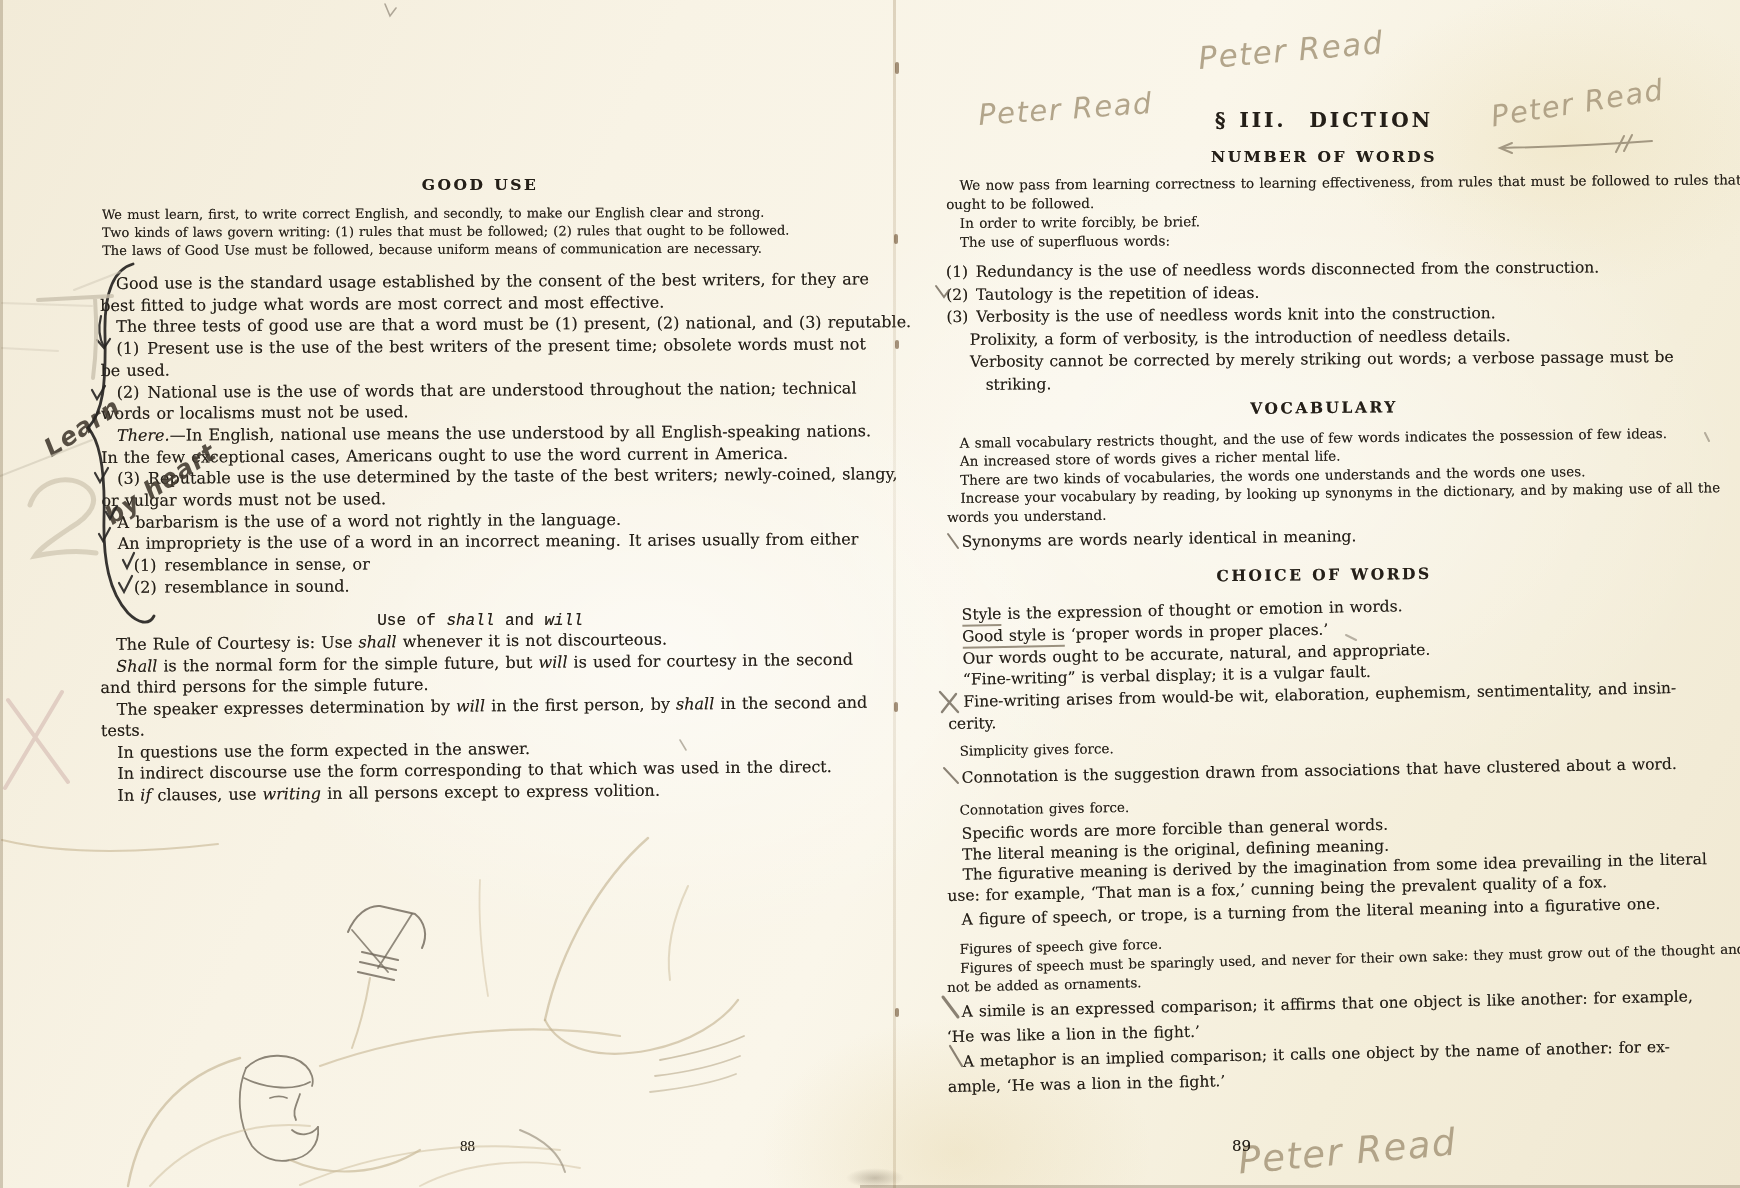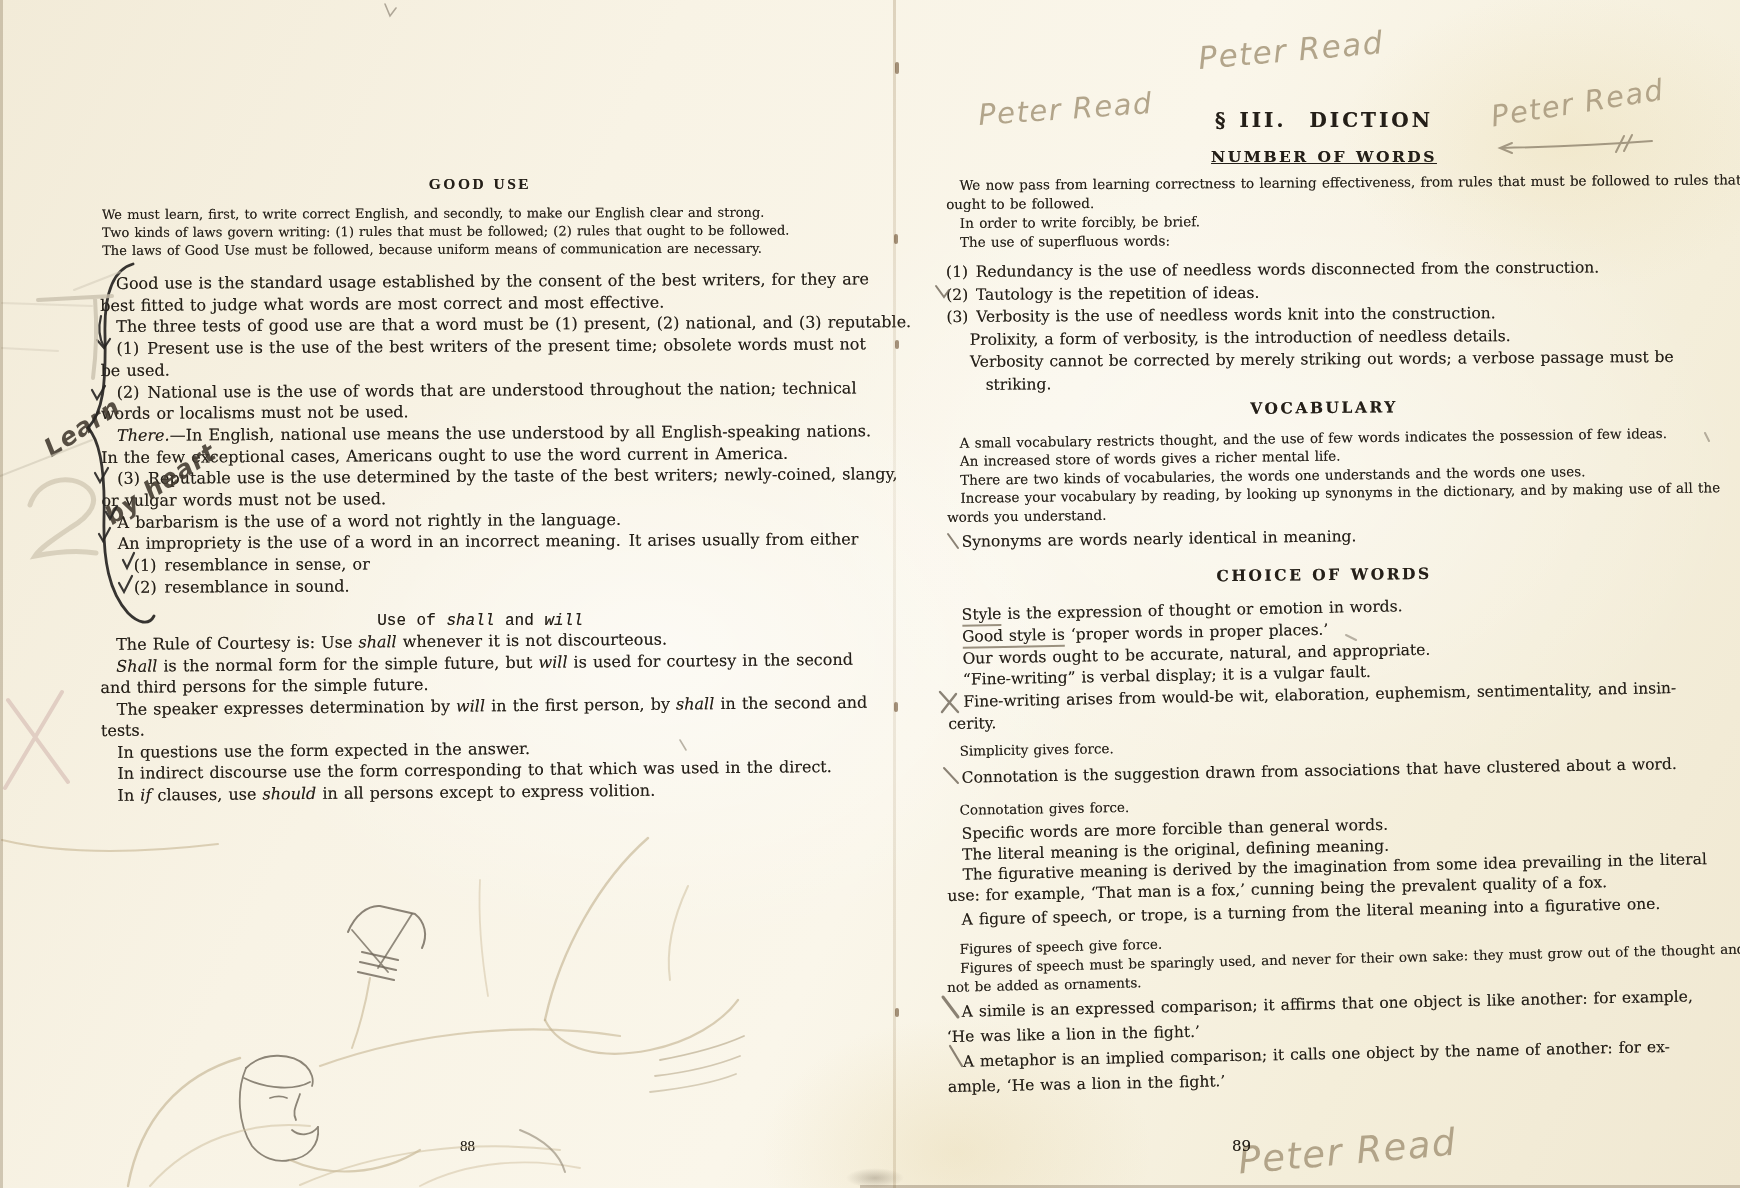--- a/index.html
+++ b/index.html
@@ -52,21 +52,21 @@
   .edgeB{position:absolute;left:860px;top:1185px;width:880px;height:3px;background:rgba(85,65,42,.28);}
   .smudge{position:absolute;left:846px;top:1168px;width:58px;height:20px;border-radius:50%;
     background:radial-gradient(closest-side,rgba(60,45,28,.25),rgba(60,45,28,0));}
   svg.overlay{position:absolute;left:0;top:0;pointer-events:none;}
 </style>
 </head>
 <body>
 
 <div id="stage">
 
-  <div class="blk h-sub print" style="left:100px;top:175px;width:760px;font-family:Liberation Serif, serif;">GOOD USE</div>
+  <div class="blk h-sub print" style="left:100px;top:175px;width:760px;">GOOD USE</div>
 
   <div class="blk t-sm-l print rot02" style="left:102px;top:206px;">
       <div class="ln"><span>We must learn, first, to write correct English, and secondly, to make our English clear and strong.</span></div>
       <div class="ln"><span>Two kinds of laws govern writing: (1) rules that must be followed; (2) rules that ought to be followed.</span></div>
       <div class="ln"><span>The laws of Good Use must be followed, because uniform means of communication are necessary.</span></div>
     </div>
 
   <div class="blk t-mn-l print rot035" style="left:100px;top:273px;">
       <div class="ln"><span> Good use is the standard usage established by the consent of the best writers, for they are</span></div>
       <div class="ln"><span>best fitted to judge what words are most correct and most effective.</span></div>
@@ -90,37 +90,37 @@
     </div>
 
   <div class="blk t-mn-l2 print rot055" style="left:100px;top:634px;">
       <div class="ln"><span> The Rule of Courtesy is: Use </span><span class="it">shall</span><span> whenever it is not discourteous.</span></div>
       <div class="ln"><span> </span><span class="it">Shall</span><span> is the normal form for the simple future, but </span><span class="it">will</span><span> is used for courtesy in the second</span></div>
       <div class="ln"><span>and third persons for the simple future.</span></div>
       <div class="ln"><span> The speaker expresses determination by </span><span class="it">will</span><span> in the first person, by </span><span class="it">shall</span><span> in the second and</span></div>
       <div class="ln"><span>tests.</span></div>
       <div class="ln"><span> In questions use the form expected in the answer.</span></div>
       <div class="ln"><span> In indirect discourse use the form corresponding to that which was used in the direct.</span></div>
-      <div class="ln"><span> In </span><span class="it">if</span><span> clauses, use </span><span class="it">should</span><span> in all persons except to express volition.</span></div>
+      <div class="ln"><span> In </span><span class="it">if</span><span> clauses, use </span><span class="it">writing</span><span> in all persons except to express volition.</span></div>
     </div>
 
   <div class="blk pgnum print" style="left:460px;top:1138px;font-family:Liberation Serif, serif;">88</div>
 
   <div class="blk hand-dark" style="left:6px;top:388px;font-size:25px;transform:rotate(-33deg);transform-origin:0 0;">
     <div>Learn</div>
     <div style="margin-left:14px;">by heart</div>
   </div>
 
   <div class="blk hand" style="left:1198px;top:32px;font-size:31px;transform:rotate(-5deg);">Peter Read</div>
   <div class="blk hand" style="left:978px;top:92px;font-size:29px;transform:rotate(-4deg);">Peter Read</div>
   <div class="blk hand" style="left:1490px;top:86px;font-size:29px;transform:rotate(-9deg);">Peter Read</div>
   <div class="blk hand" style="left:1238px;top:1130px;font-size:37px;transform:rotate(-5deg);">Peter Read</div>
 
   <div class="blk h-sec print" style="left:946px;top:108px;width:756px;">§ III. DICTION</div>
-  <div class="blk h-sub print" style="left:946px;top:147px;width:756px;text-decoration:underline;">NUMBER OF WORDS</div>
+  <div class="blk h-sub print" style="left:946px;top:147px;width:756px;">NUMBER OF WORDS</div>
 
   <div class="blk t-sm-r print rot04" style="left:946px;top:176px;">
       <div class="ln"><span> We now pass from learning correctness to learning effectiveness, from rules that must be followed to rules that</span></div>
       <div class="ln"><span>ought to be followed.</span></div>
       <div class="ln"><span> In order to write forcibly, be brief.</span></div>
       <div class="ln"><span> The use of superfluous words:</span></div>
     </div>
 
   <div class="blk t-ls-r print rot04" style="left:946px;top:261px;">
       <div class="ln"><span>(1) Redundancy is the use of needless words disconnected from the construction.</span></div>

